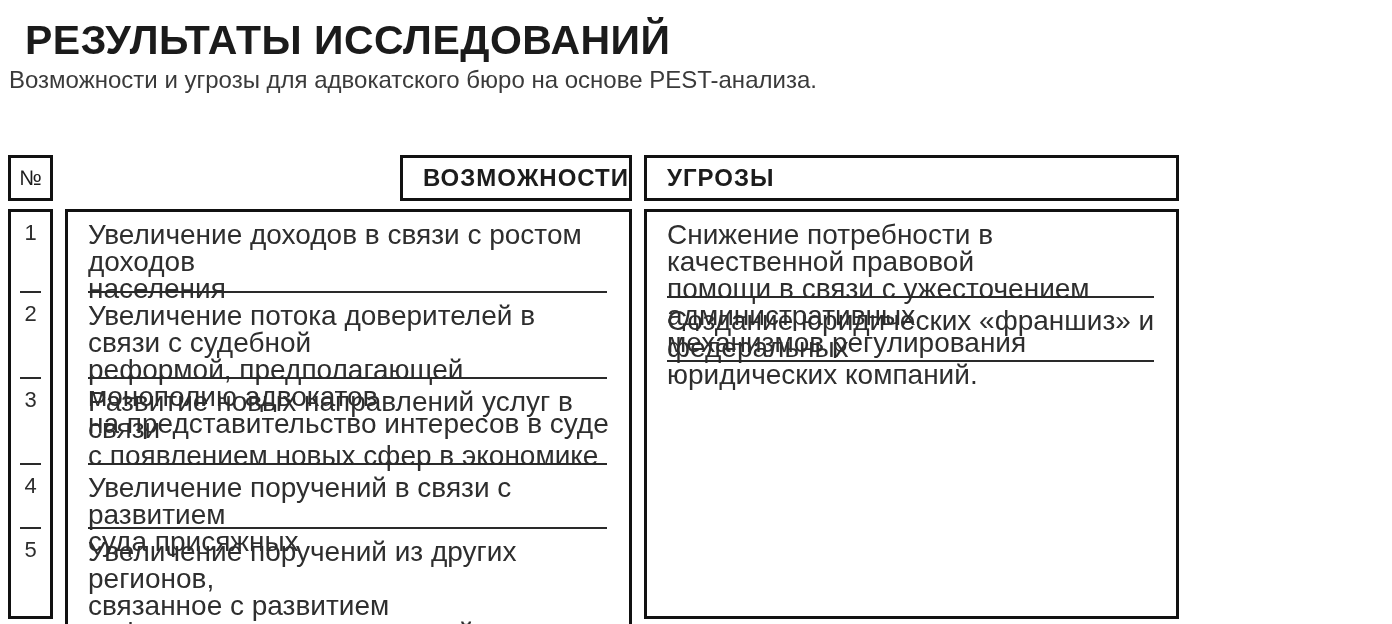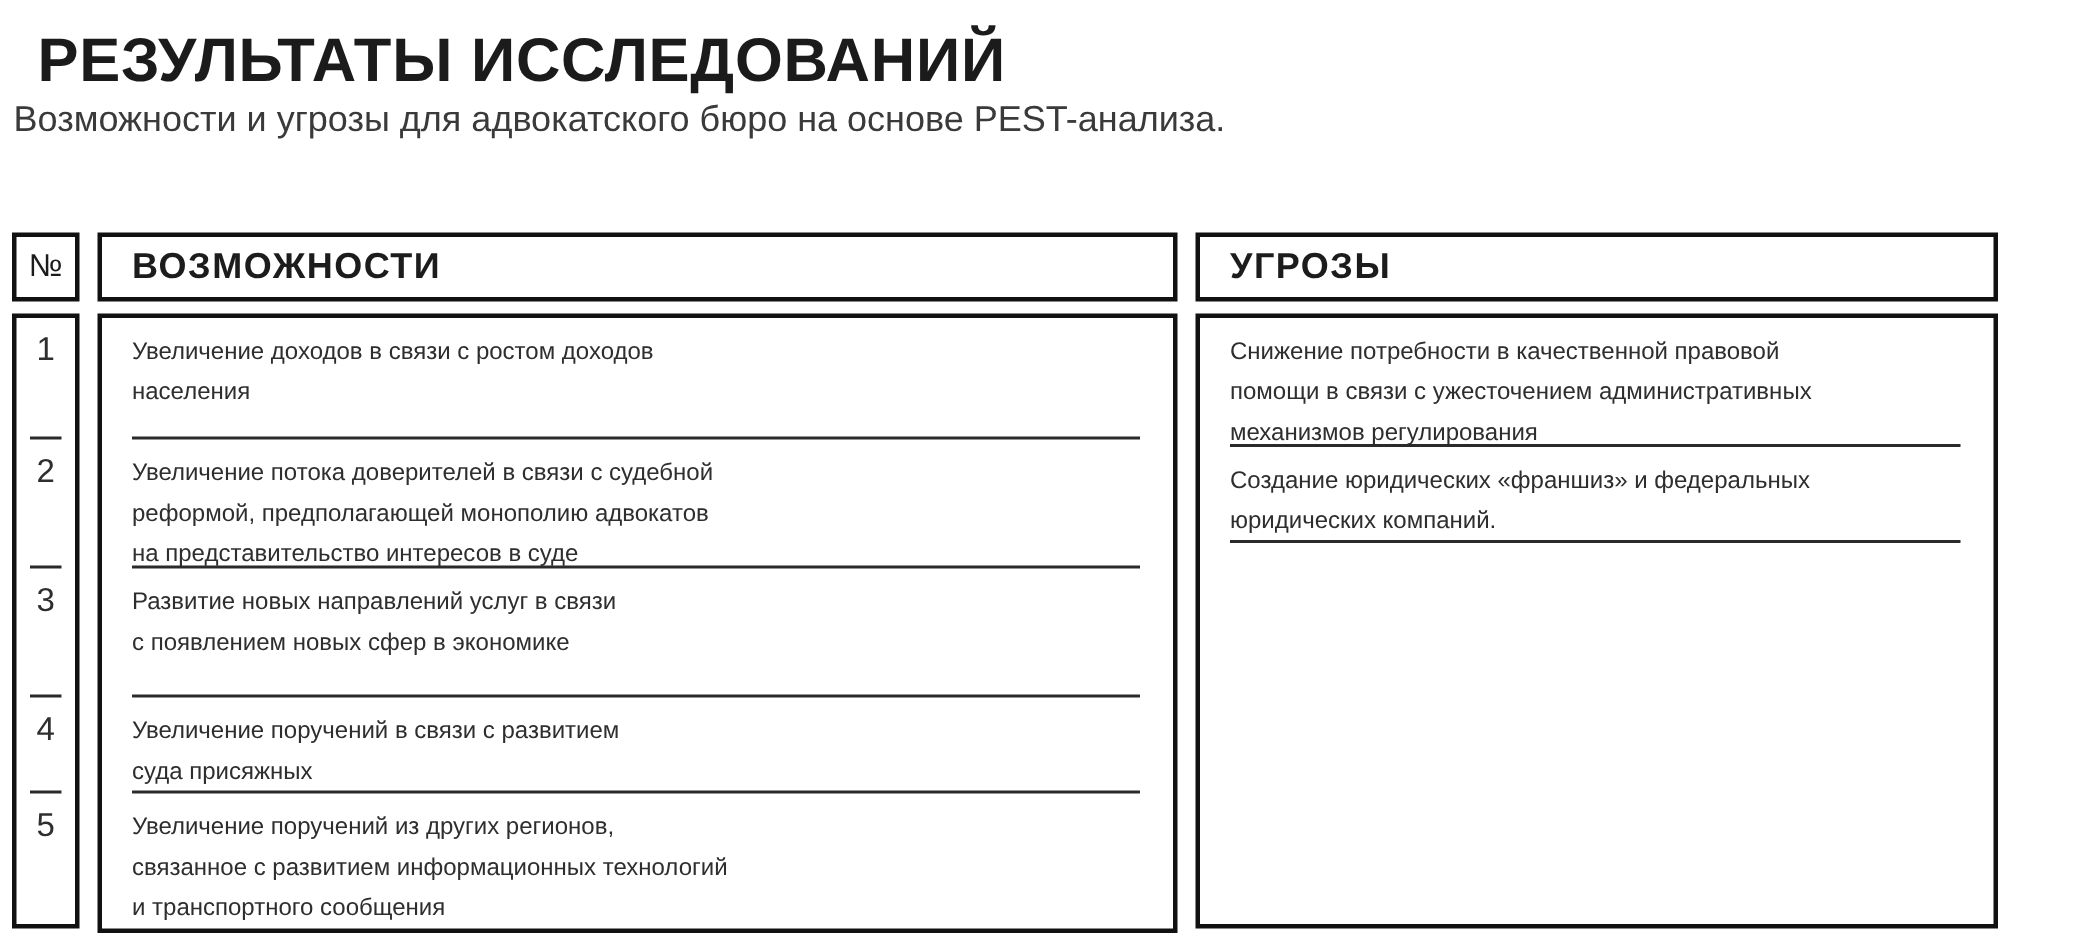--- a/index.html
+++ b/index.html
@@ -43,21 +43,21 @@
     width: 1382px;
     height: 464px;
     display: flex;
     gap: 12px;
   }
   .col {
     display: flex;
     flex-direction: column;
   }
   .col-num   { width: 45px; flex: none; }
-  .col-opp   { width: 720px; flex: none; }
+  .col-opp   { width: 567px; flex: none; align-items: flex-end; }
   .col-thr   { width: 535px; flex: none; }
   .header-box {
     height: 46px;
     flex: none;
     border: 3px solid #111111;
     box-sizing: border-box;
     display: flex;
     align-items: center;
     background: #ffffff;
   }
@@ -96,21 +96,21 @@
     left: 20px;
     right: 22px;
     border-bottom: 2px solid #2a2a2a;
   }
   .col-num .row.with-sep::after {
     left: 9px;
     right: 9px;
   }
   .cell-text {
     padding: 9px 14px 0 20px;
-    font-size: 16px;
+    font-size: 28px;
     line-height: 27px;
     color: #2e2e2e;
     white-space: pre-line;
   }
   .cell-num {
     padding-top: 8px;
     text-align: center;
     font-size: 22px;
     color: #2e2e2e;
   }

